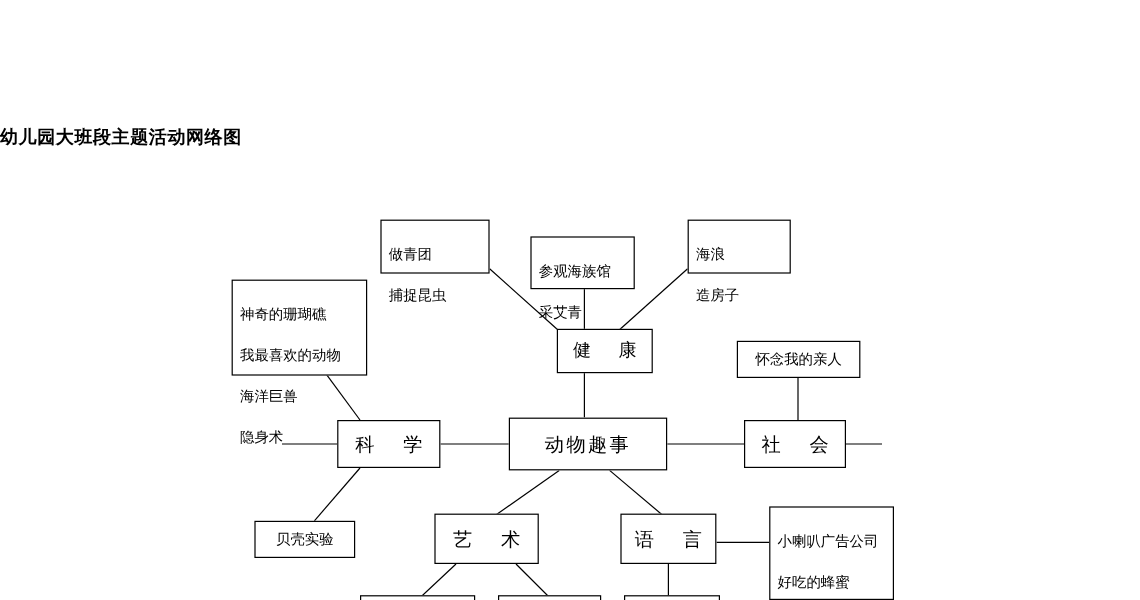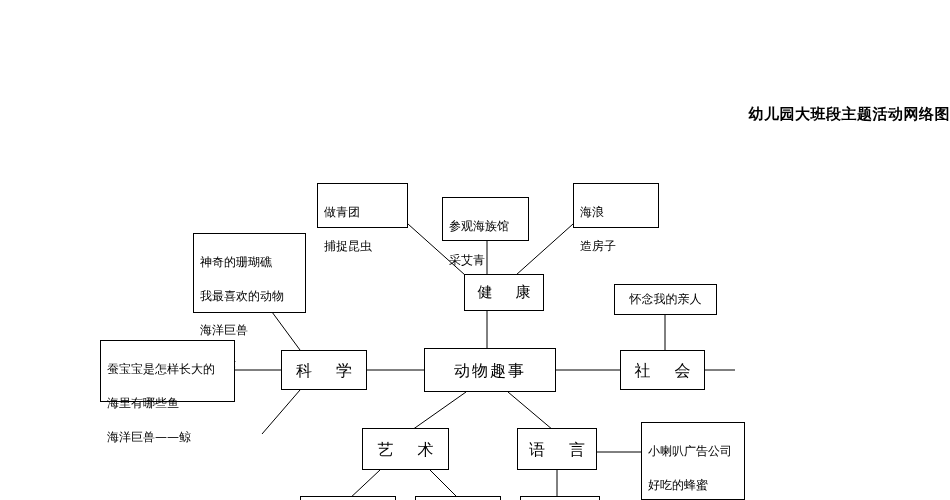--- a/index.html
+++ b/index.html
@@ -17,26 +17,25 @@
   }
   #page {
     position: absolute;
     inset: 0;
   }
   #title {
     position: absolute;
     left: 0;
     right: 0;
     top: 105px;
-    text-align: right;
+    text-align: left;
     font-size: 15px;
     font-weight: bold;
     letter-spacing: 0.5px;
     white-space: nowrap;
-    padding-left: 32px;
   }
   svg#lines {
     position: absolute;
     left: 0;
     top: 0;
     width: 950px;
     height: 500px;
     pointer-events: none;
   }
   .node {
@@ -129,39 +128,37 @@
     <span class="line">神奇的珊瑚礁</span>
     <span class="line">我最喜欢的动物</span>
     <span class="line">海洋巨兽</span>
     <span class="line">隐身术</span>
   </div>
 
   <div class="node center" style="left:614px; top:284px; width:103px; height:31px;justify-content:center;">
     <span>怀念我的亲人</span>
   </div>
 
-  <div class="node" style="left:100px; top:340px; width:135px; height:62px;">
-    <span class="line">蚕宝宝是怎样长大的</span>
-    <span class="line">海里有哪些鱼</span>
-    <span class="line">海洋巨兽——鲸</span>
-  </div>
 
   <div class="node center spaced" style="left:281px; top:350px; width:86px; height:40px; font-size:16px;">
     <span>科　学</span>
   </div>
 
   <div class="node center" style="left:424px; top:348px; width:132px; height:44px; font-size:16px; letter-spacing:2px;">
     <span>动物趣事</span>
   </div>
 
   <div class="node center spaced" style="left:620px; top:350px; width:85px; height:40px; font-size:16px;">
     <span>社　会</span>
   </div>
 
 
+  <div class="node center" style="left:212px; top:434px; width:84px; height:31px;">
+    <span>贝壳实验</span>
+  </div>
 
   <div class="node center spaced" style="left:362px; top:428px; width:87px; height:42px; font-size:16px;">
     <span>艺　术</span>
   </div>
 
   <div class="node center spaced" style="left:517px; top:428px; width:80px; height:42px; font-size:16px;">
     <span>语　言</span>
   </div>
 
   <div class="node" style="left:641px; top:422px; width:104px; height:78px;">

